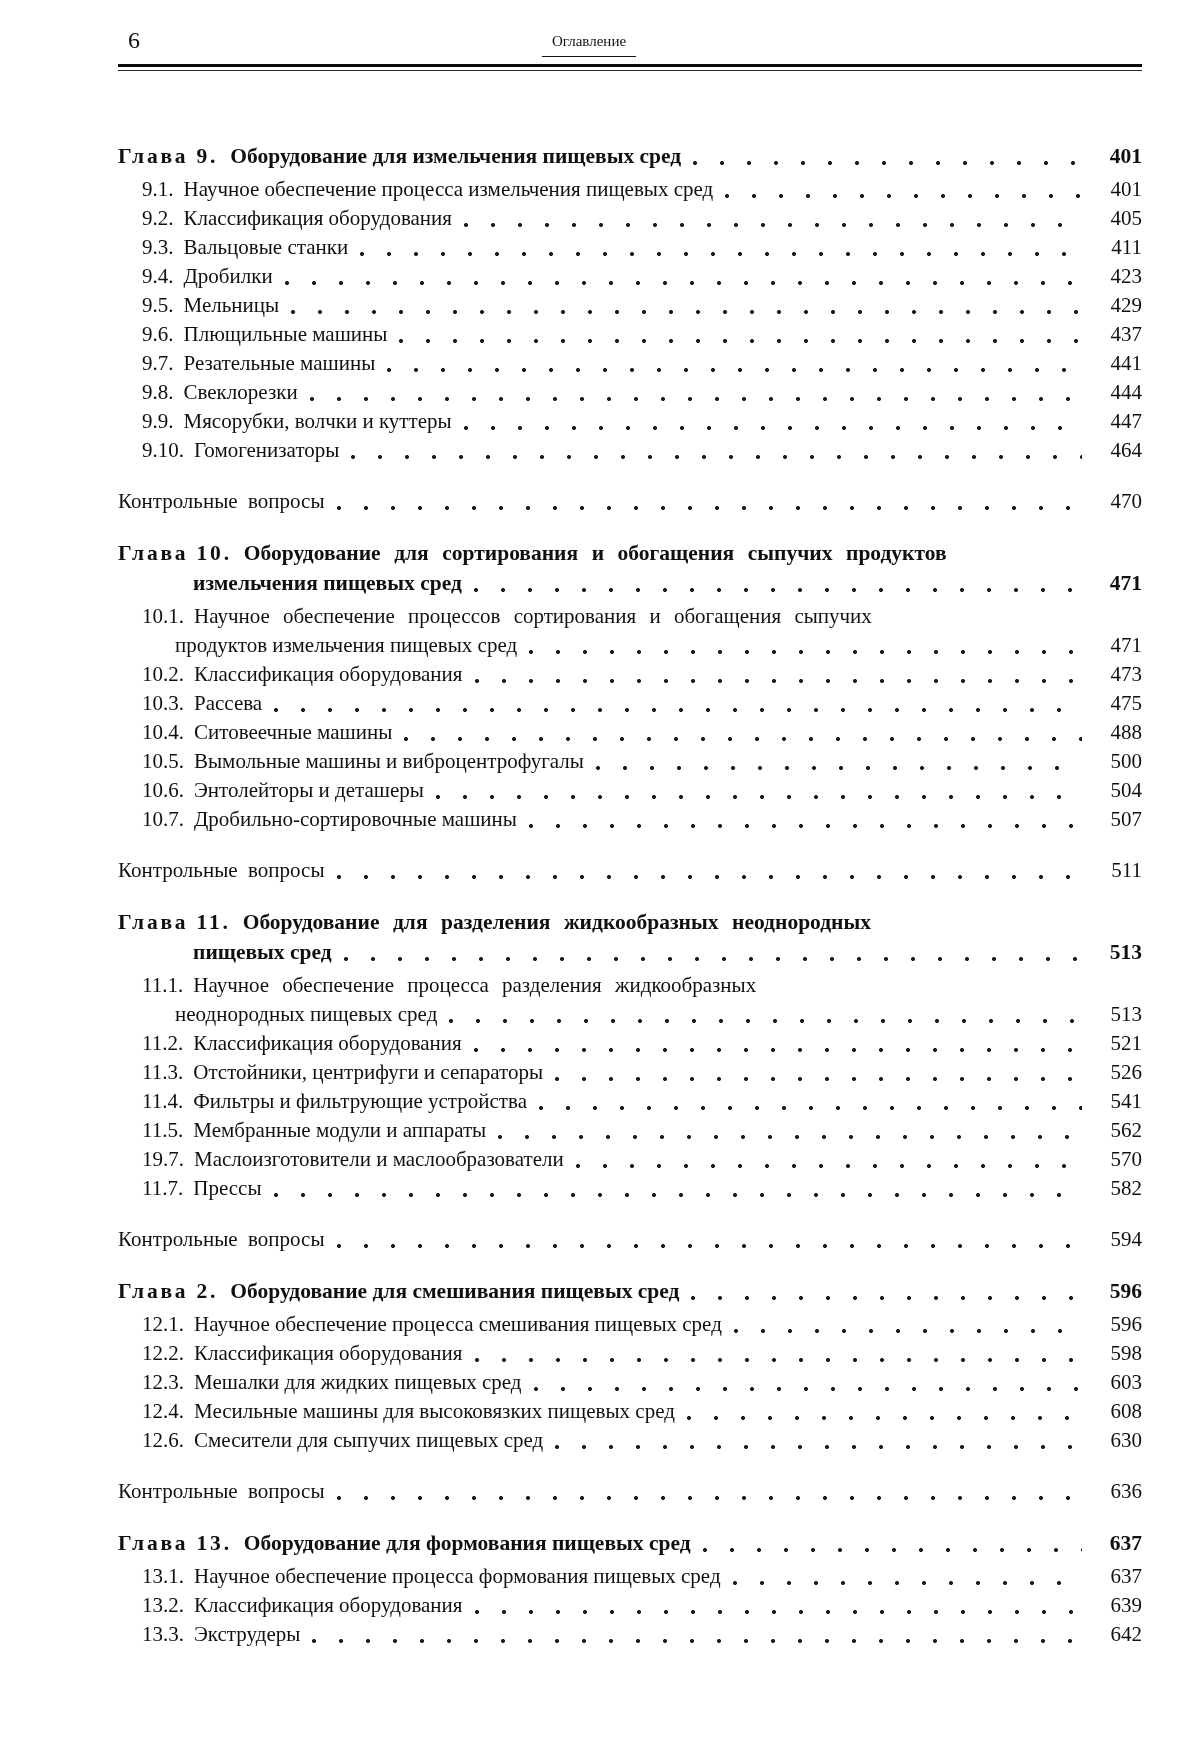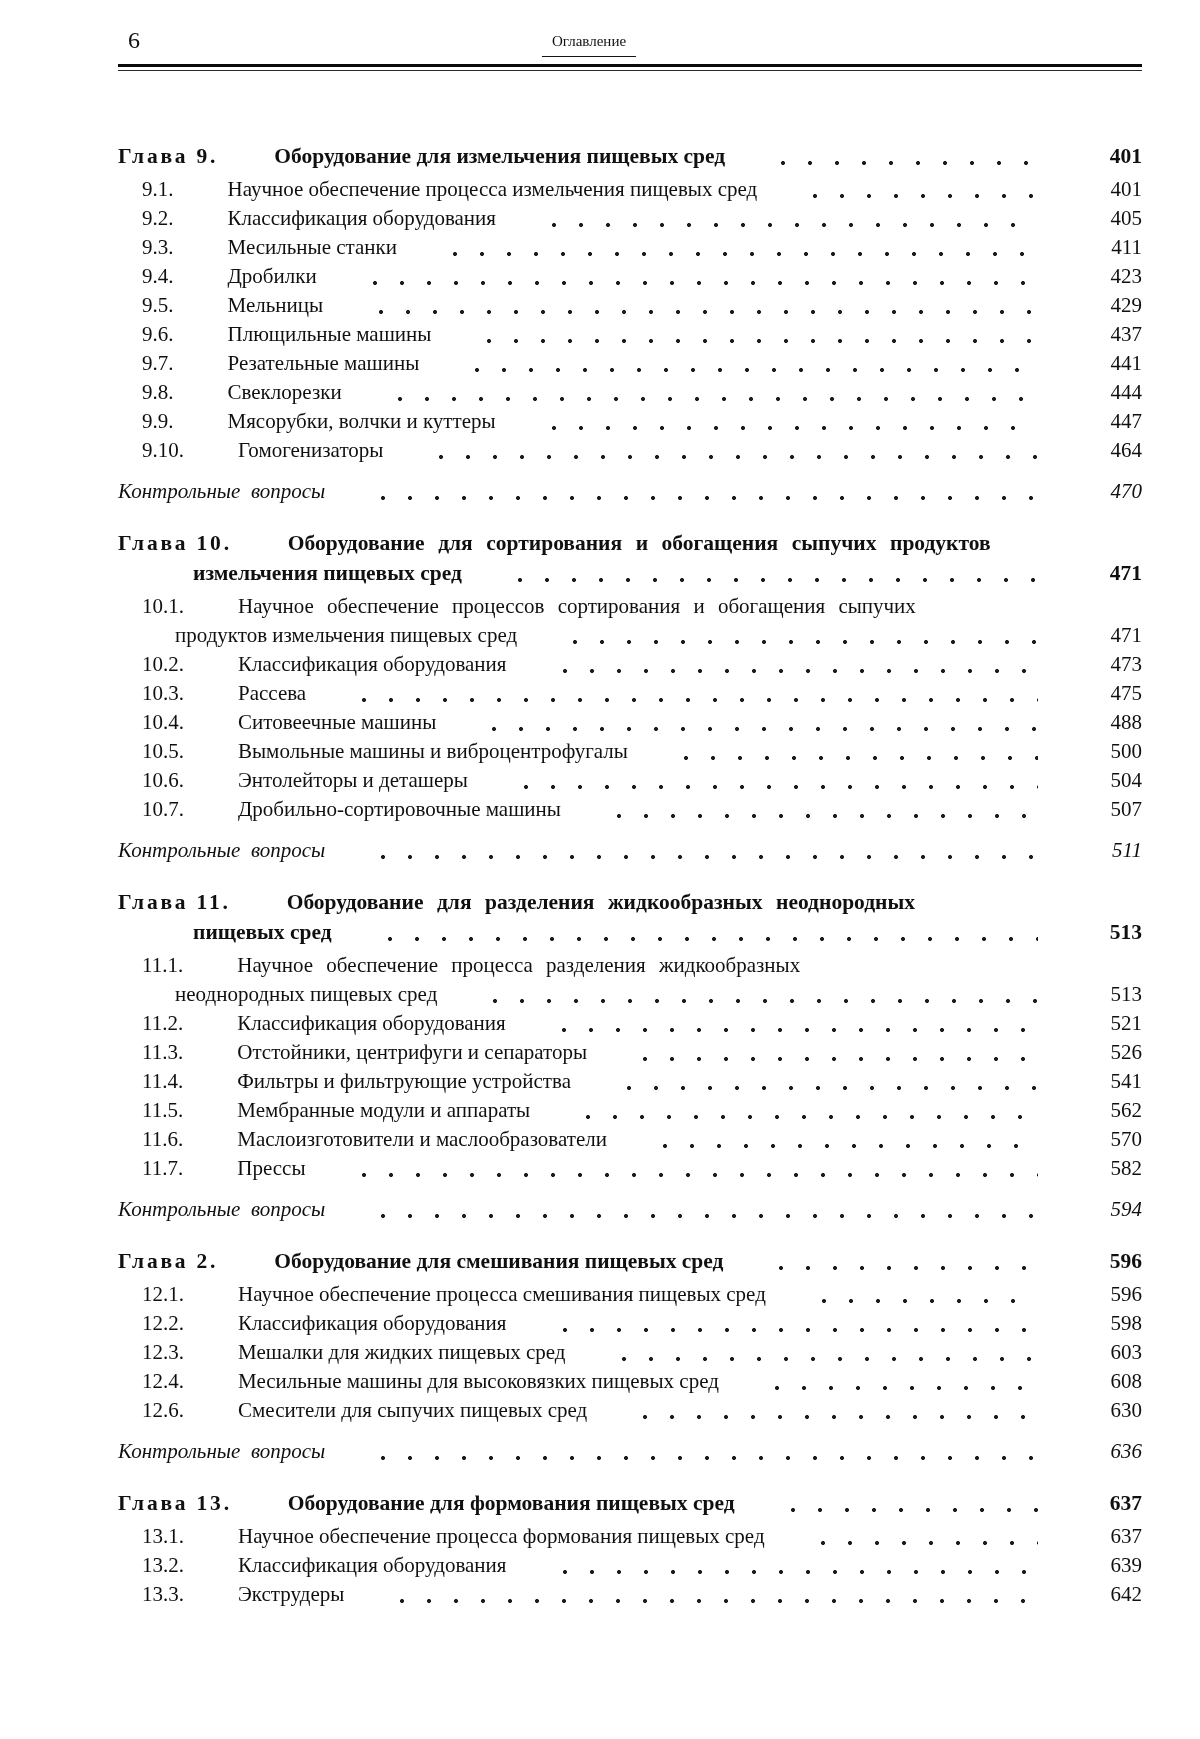--- a/index.html
+++ b/index.html
@@ -27,21 +27,21 @@
   }
   .rule {
     height: 3px;
     border-top: 3px solid #0a0a0a;
     border-bottom: 1px solid #2a2a2a;
     margin-bottom: 2px;
   }
 
   
   .toc { padding-top: 46px; }
-  .row { display: flex; align-items: baseline; line-height: 29px; font-size: 21px; gap: 44px; }
+  .row { display: flex; align-items: baseline; line-height: 29px; font-size: 21px; }
   .num { white-space: nowrap; margin-right: 10px; }
   .title { white-space: nowrap; }
   .dots {
     flex: 1 1 auto;
     align-self: flex-end;
     height: 6px;
     margin: 0 10px 5px 12px;
     background-image: radial-gradient(circle at 2px 3px, #1c1c1c 1.7px, rgba(0,0,0,0) 2.3px);
     background-size: 27px 6px;
     background-repeat: repeat-x;
@@ -52,21 +52,21 @@
   .entry.chapter { margin-top: 22px; margin-bottom: 4px; font-weight: 700; }
   .entry.chapter .num { letter-spacing: 0.13em; margin-right: 12px; }
   .entry.chapter .row { line-height: 30px; font-size: 21.5px; }
   .entry.chapter .cont { padding-left: 75px; font-weight: 700; }
 
   .entry.section .row.first { padding-left: 24px; }
   .entry.section .cont { padding-left: 57px; align-items: flex-end; }
 
   .entry.multi .row.first .title { white-space: normal; word-spacing: 0.38em; }
 
-  .entry.questions { margin: 12px 0; font-style: italic; }
+  .entry.questions { margin: 22px 0; }
   .entry.questions .title { word-spacing: 0.25em; }
 </style>
 </head>
 <body>
 
 <div class="page">
   <div class="content">
     <div class="header">
       <span class="pagenum">6</span>
       <span class="header-title">Оглавление</span>
@@ -93,21 +93,21 @@
           <div class="row first">
             <span class="num">9.2.</span>
             <span class="title">Классификация оборудования</span>
             <span class="dots"></span>
             <span class="pageref">405</span>
           </div>
         </div>
         <div class="entry section">
           <div class="row first">
             <span class="num">9.3.</span>
-            <span class="title">Месильные станки</span>
+            <span class="title">Вальцовые станки</span>
             <span class="dots"></span>
             <span class="pageref">411</span>
           </div>
         </div>
         <div class="entry section">
           <div class="row first">
             <span class="num">9.4.</span>
             <span class="title">Дробилки</span>
             <span class="dots"></span>
             <span class="pageref">423</span>
@@ -294,21 +294,21 @@
         <div class="entry section">
           <div class="row first">
             <span class="num">11.5.</span>
             <span class="title">Мембранные модули и аппараты</span>
             <span class="dots"></span>
             <span class="pageref">562</span>
           </div>
         </div>
         <div class="entry section">
           <div class="row first">
-            <span class="num">11.6.</span>
+            <span class="num">19.7.</span>
             <span class="title">Маслоизготовители и маслообразователи</span>
             <span class="dots"></span>
             <span class="pageref">570</span>
           </div>
         </div>
         <div class="entry section">
           <div class="row first">
             <span class="num">11.7.</span>
             <span class="title">Прессы</span>
             <span class="dots"></span>

